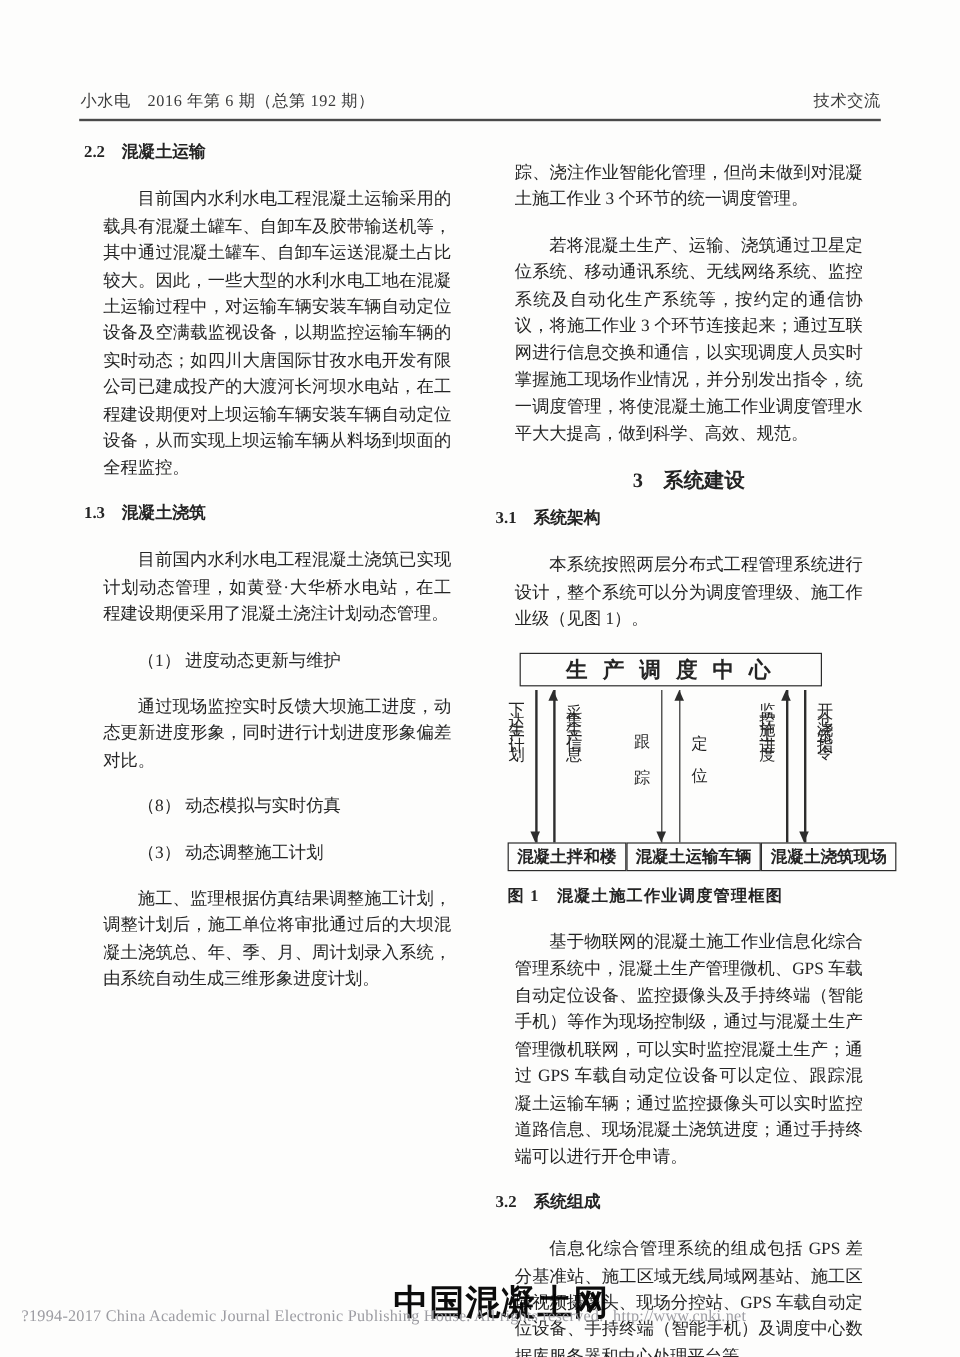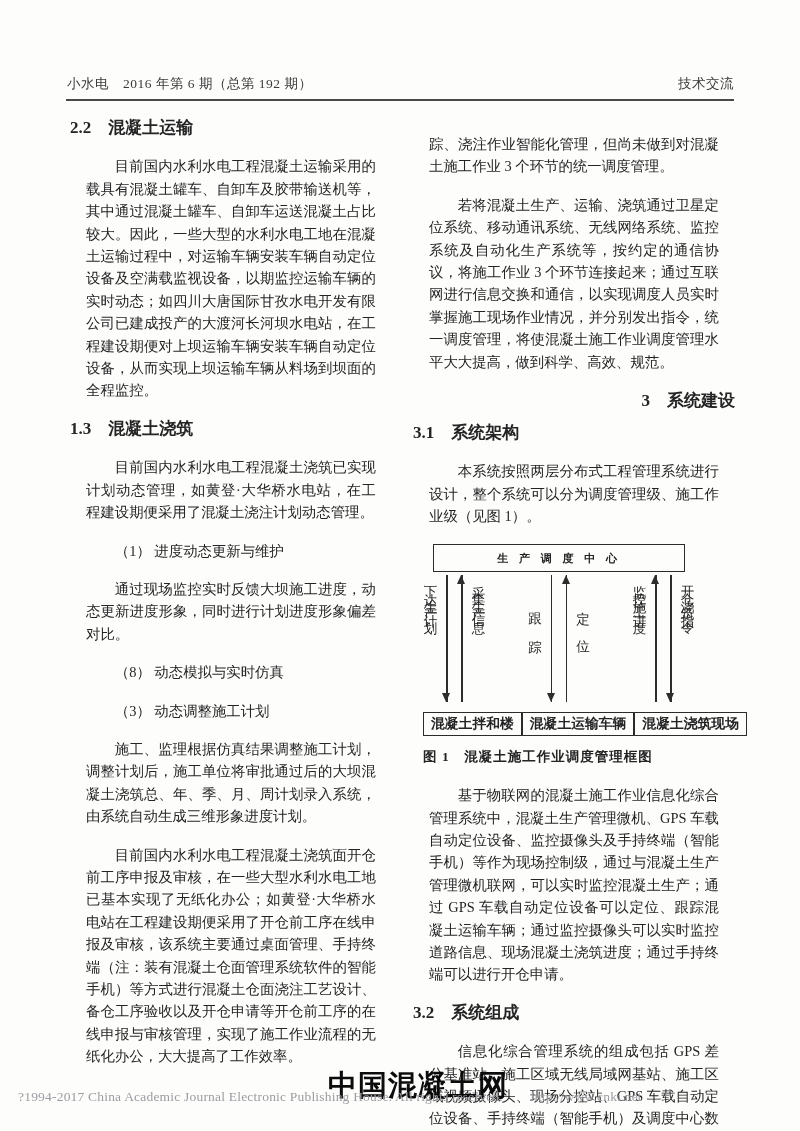--- a/index.html
+++ b/index.html
@@ -16,28 +16,28 @@
     display:flex; justify-content:space-between;
     font-size:13.5px; color:#3a3a3a; letter-spacing:0.5px;
   }
   .header-rule { position:absolute; top:99px; left:66px; width:668px; height:2px; background:#4a4a4a; }
 
   
   .columns { position:absolute; top:117px; left:70px; display:flex; gap:21px; }
   .col { width:322px; font-size:14.4px; line-height:22.4px; text-align:justify; }
   .para { margin:16px; text-indent:2em; }
   .para.noindent { text-indent:0; }
-  .subhead { margin:0; font-size:17px; line-height:22.4px; font-weight:600; text-align:left; }
-  .bighead { margin:7px 0 9px 0; font-size:17px; line-height:24px; font-weight:700; text-align:right; }
+  .subhead { margin:0; font-size:14px; line-height:22.4px; font-weight:600; text-align:left; }
+  .bighead { margin:7px 0 9px 0; font-size:17px; line-height:24px; font-weight:700; text-align:center; }
 
   
   .fig { width:298px; margin:9px 0 7px 10px; }
   .fig-topbox {
     width:250px; margin-left:10px; border:1.6px solid #2b2b2b;
-    text-align:center; font-weight:700; font-size:11px; line-height:24px;
+    text-align:center; font-weight:700; font-size:18px; line-height:24px;
     letter-spacing:4px; padding:1px 0;
   }
   .fig-flows { display:flex; justify-content:space-between; height:127px; margin-top:3px; padding-right:26px; }
   .flow-group { display:flex; gap:3px; }
   .vlabel {
     writing-mode:vertical-rl; text-orientation:upright;
     font-size:13.5px; line-height:15px; display:inline-block; height:127px;
   }
   .vlabel.six { letter-spacing:7px; }
   .vlabel.two { letter-spacing:28px; padding-top:26px; height:101px; }
@@ -46,42 +46,42 @@
   .arrow.up::after {
     content:""; position:absolute; top:0; left:1px; width:0; height:0;
     border-left:4.5px solid transparent; border-right:4.5px solid transparent;
     border-bottom:9px solid #2d2d2d;
   }
   .arrow.down::after {
     content:""; position:absolute; bottom:0; left:1px; width:0; height:0;
     border-left:4.5px solid transparent; border-right:4.5px solid transparent;
     border-top:9px solid #2d2d2d;
   }
-  .fig-boxes { display:flex; justify-content:space-between; margin-top:10px; }
+  .fig-boxes { display:flex; justify-content:space-between; margin-top:0; }
   .fig-box {
     border:1.6px solid #2b2b2b; font-weight:700; font-size:13.8px;
     line-height:20px; padding:1px 7px; white-space:nowrap;
   }
   .fig-caption { font-size:13.5px; font-weight:600; margin-top:10px; letter-spacing:1px; }
 
   
   .pageno { text-align:right; padding-right:22px; margin-top:9px; font-size:14px; text-indent:0; }
 
   
   .watermark {
     position:absolute; left:328px; top:1066px; z-index:2;
     font-family:"Liberation Sans","DejaVu Sans",sans-serif;
     font-size:29px; font-weight:700; letter-spacing:1px;
     color:#000000; opacity:0.95;
   }
   .footer {
     position:absolute; left:18px; top:1089px; z-index:3;
     font-size:13.5px; color:#9c9ca2; letter-spacing:0.2px;
   }
-  .footer .url { margin-left:28px; }
+  .footer .url { margin-left:8px; }
 </style>
 </head>
 <body>
 
 <div class="page">
 
   <div class="header">
     <span>小水电　2016 年第 6 期（总第 192 期）</span>
     <span>技术交流</span>
   </div>
@@ -92,21 +92,20 @@
     <div class="col">
       <h3 class="subhead">2.2　混凝土运输</h3>
       <p class="para">目前国内水利水电工程混凝土运输采用的载具有混凝土罐车、自卸车及胶带输送机等，其中通过混凝土罐车、自卸车运送混凝土占比较大。因此，一些大型的水利水电工地在混凝土运输过程中，对运输车辆安装车辆自动定位设备及空满载监视设备，以期监控运输车辆的实时动态；如四川大唐国际甘孜水电开发有限公司已建成投产的大渡河长河坝水电站，在工程建设期便对上坝运输车辆安装车辆自动定位设备，从而实现上坝运输车辆从料场到坝面的全程监控。</p>
       <h3 class="subhead">1.3　混凝土浇筑</h3>
       <p class="para">目前国内水利水电工程混凝土浇筑已实现计划动态管理，如黄登·大华桥水电站，在工程建设期便采用了混凝土浇注计划动态管理。</p>
       <p class="para">（1） 进度动态更新与维护</p>
       <p class="para">通过现场监控实时反馈大坝施工进度，动态更新进度形象，同时进行计划进度形象偏差对比。</p>
       <p class="para">（8） 动态模拟与实时仿真</p>
       <p class="para">（3） 动态调整施工计划</p>
       <p class="para">施工、监理根据仿真结果调整施工计划，调整计划后，施工单位将审批通过后的大坝混凝土浇筑总、年、季、月、周计划录入系统，由系统自动生成三维形象进度计划。</p>
-      <p class="para">目前国内水利水电工程混凝土浇筑面开仓前工序申报及审核，在一些大型水利水电工地已基本实现了无纸化办公；如黄登·大华桥水电站在工程建设期便采用了开仓前工序在线申报及审核，该系统主要通过桌面管理、手持终端（注：装有混凝土仓面管理系统软件的智能手机）等方式进行混凝土仓面浇注工艺设计、备仓工序验收以及开仓申请等开仓前工序的在线申报与审核管理，实现了施工作业流程的无纸化办公，大大提高了工作效率。</p>
     </div>
 
     <div class="col">
       <p class="para noindent">踪、浇注作业智能化管理，但尚未做到对混凝土施工作业 3 个环节的统一调度管理。</p>
       <p class="para">若将混凝土生产、运输、浇筑通过卫星定位系统、移动通讯系统、无线网络系统、监控系统及自动化生产系统等，按约定的通信协议，将施工作业 3 个环节连接起来；通过互联网进行信息交换和通信，以实现调度人员实时掌握施工现场作业情况，并分别发出指令，统一调度管理，将使混凝土施工作业调度管理水平大大提高，做到科学、高效、规范。</p>
 
       <h2 class="bighead">3　系统建设</h2>
       <h3 class="subhead">3.1　系统架构</h3>
       <p class="para">本系统按照两层分布式工程管理系统进行设计，整个系统可以分为调度管理级、施工作业级（见图 1）。</p>
 

